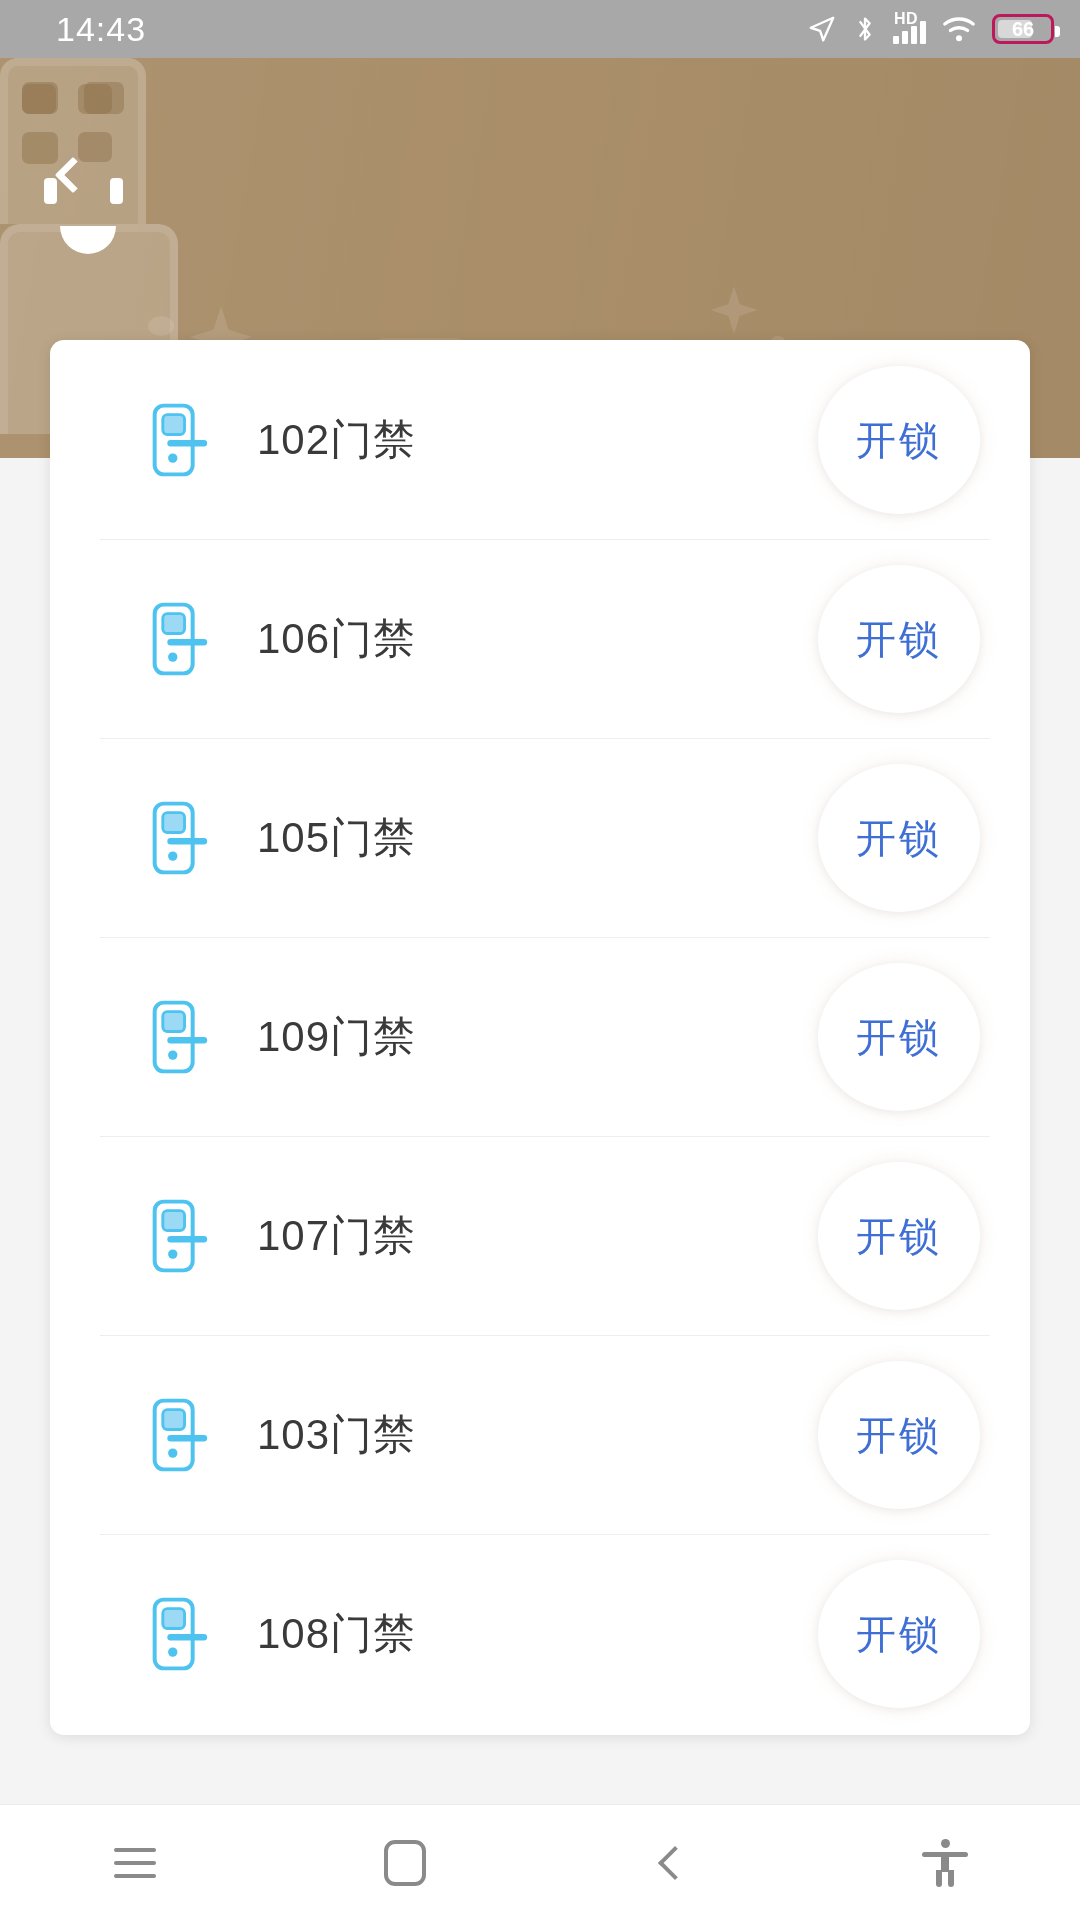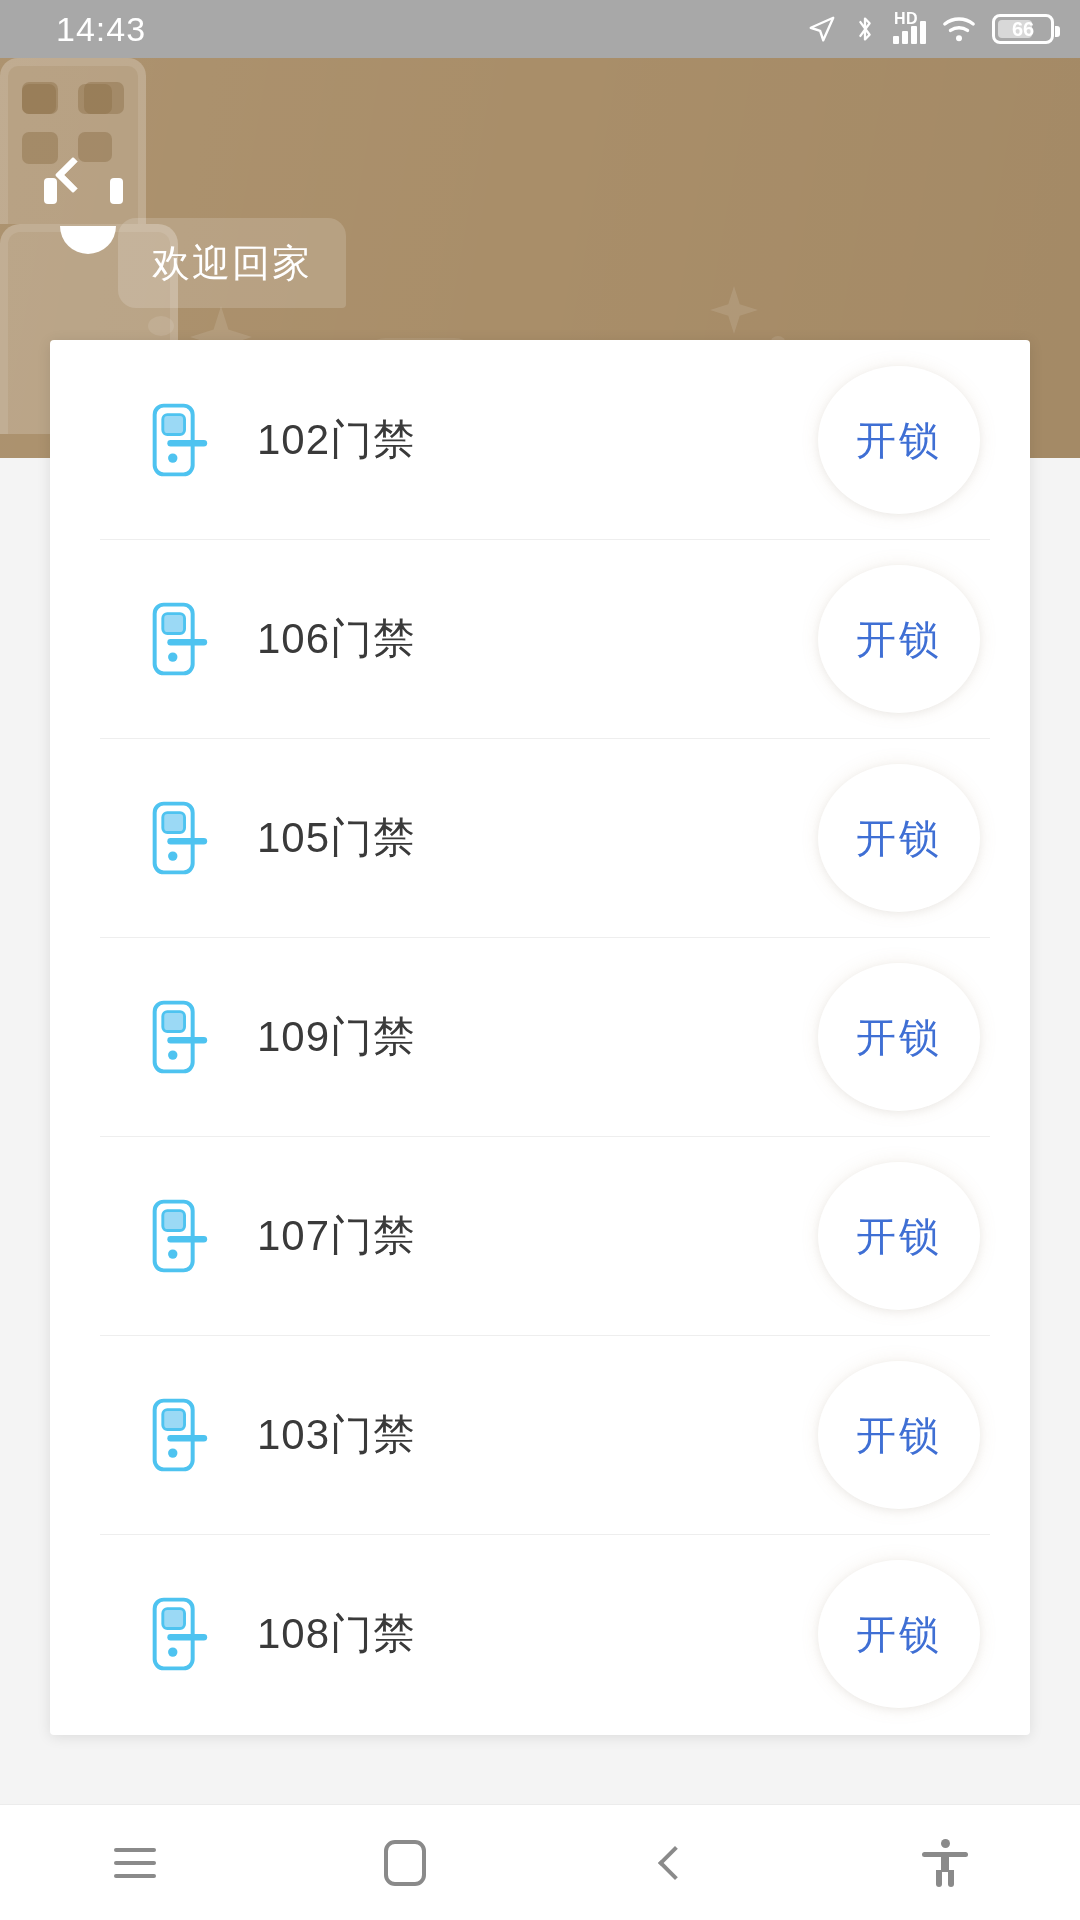--- a/index.html
+++ b/index.html
@@ -25,21 +25,21 @@
     position:absolute; top:-3px; left:1px; font-size:16px; font-weight:700;
     line-height:1; letter-spacing:0.5px;
   }
   .hd-sig .bar{ width:6px; background:#fff; border-radius:1px; }
   .hd-sig .b1{ height:8px; }
   .hd-sig .b2{ height:13px; }
   .hd-sig .b3{ height:18px; }
   .hd-sig .b4{ height:23px; }
 
   .batt{
-    position:relative; width:62px; height:30px; border:3px solid #ffffff;
+    position:relative; width:62px; height:30px; border:3px solid #be185d;
     border-radius:8px; display:flex; align-items:center; justify-content:center;
   }
   .batt:after{
     content:""; position:absolute; right:-9px; top:9px; width:5px; height:11px;
     background:#fff; border-radius:0 3px 3px 0;
   }
   .batt-fill{
     position:absolute; left:3px; top:3px; bottom:3px; width:34px;
     background:rgba(255,255,255,.55); border-radius:4px;
   }
@@ -99,21 +99,21 @@
   .win{ position:absolute; background:rgba(140,110,72,.45); border-radius:7px; }
   .eye{ position:absolute; background:#fff; border-radius:4px; width:13px; height:26px; }
   .smile{
     position:absolute; width:56px; height:28px; background:#fff;
     border-radius:0 0 60px 60px;
   }
 
   
   .card{
     position:absolute; top:340px; left:50px; width:980px; height:1395px;
-    background:#fff; border-radius:4px;
+    background:#fff; border-radius:14px;
     box-shadow:0 2px 14px rgba(0,0,0,.10);
     overflow:hidden;
   }
   .row{
     position:relative; height:199px;
     display:flex; align-items:center; padding:0 0 0 95px;
   }
   .row + .row .sep{
     position:absolute; top:0; left:50px; right:40px; height:1px; background:#eeeeee;
   }
@@ -212,21 +212,20 @@
       <div class="win" style="left:22px;top:74px;width:36px;height:32px;"></div>
       <div class="eye" style="left:44px;top:120px;"></div>
       <div class="eye" style="left:110px;top:120px;"></div>
       <div class="smile" style="left:60px;top:168px;"></div>
     </div>
 
     <div class="back-btn">
       <i></i>
     </div>
 
-    <div class="bubble">欢迎回家</div>
   </div>
 
   <div class="card">
 
     <div class="row">
       <div class="row-ico">
         <svg width="62" height="76" viewBox="0 0 34 42">
           <rect x="3" y="2" width="21" height="38" rx="5" fill="none" stroke="#4ec3f0" stroke-width="2.2"></rect>
           <rect x="7.5" y="7" width="12" height="11" rx="2.5" fill="#9bd9f5" stroke="#4ec3f0" stroke-width="1.6"></rect>
           <rect x="10" y="21" width="22" height="3.6" rx="1.8" fill="#4ec3f0"></rect>

